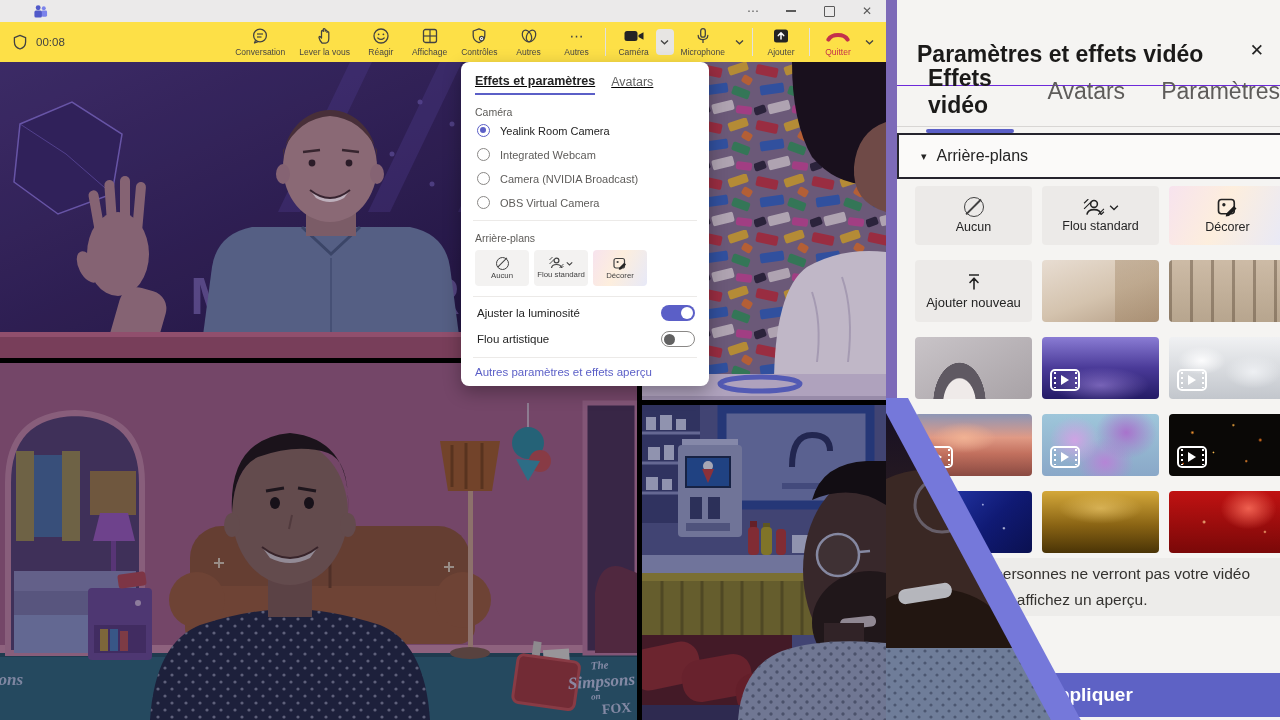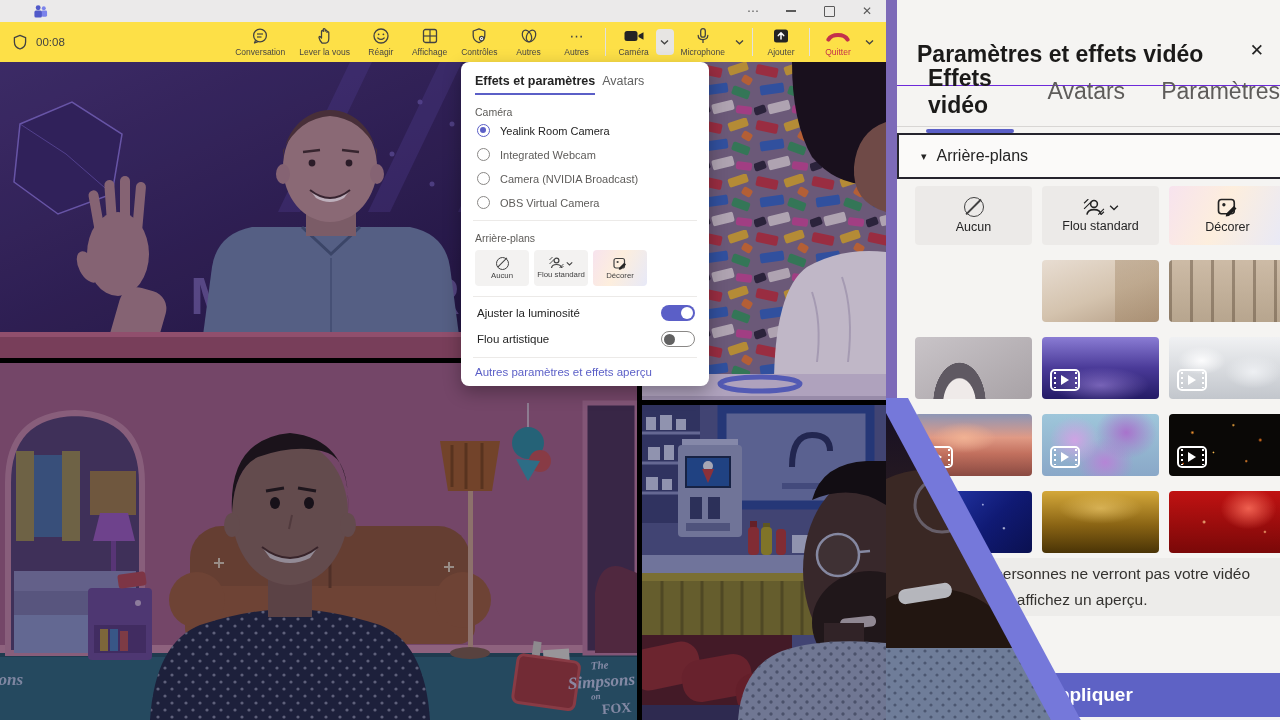--- a/index.html
+++ b/index.html
@@ -29,21 +29,21 @@
   .chev-btn.active{background:#e7e5e3;}
   .danger{color:#c4314b;}
 
   .videos{left:0;top:62px;width:886px;height:658px;background:#000;}
   .tile{overflow:hidden;background:#120c1e;}
   .tile svg{display:block;width:100%;height:100%;}
 
   
   .popup{left:461px;top:62px;width:248px;height:324px;background:#fff;border-radius:8px;
          box-shadow:0 6px 18px rgba(0,0,0,.30);padding:12px 14px;box-sizing:border-box;z-index:30;}
-  .pp-tabs{display:flex;gap:7px;align-items:flex-start;}
+  .pp-tabs{display:flex;gap:16px;align-items:center;text-decoration:underline;}
   .pp-tab{font-size:12.5px;color:#616161;padding-bottom:5px;}
   .pp-tab.sel{font-weight:bold;color:#242424;border-bottom:2.5px solid #5b5fc7;}
   .pp-section{font-size:10.5px;color:#5d5b58;margin:11px 0 6px 0;}
   .radio-row{display:flex;align-items:center;gap:10px;margin:0 0 11px 2px;}
   .radio{width:13px;height:13px;border:1.5px solid #8a8886;border-radius:50%;box-sizing:border-box;position:relative;flex:none;}
   .radio.sel{border-color:#5b5fc7;}
   .radio.sel::after{content:'';position:absolute;left:2px;top:2px;width:6px;height:6px;border-radius:50%;background:#5b5fc7;}
   .radio-label{font-size:11px;color:#5e5c5a;}
   .radio-row.sel .radio-label{color:#242424;}
   .pp-divider{height:1px;background:#eceae8;margin:4px -2px 8px -2px;}
@@ -646,20 +646,27 @@
     </div>
     <div class="abs cell fx-cell decor" style="left:283px;top:186px;">
       <svg width="21" height="20" viewBox="0 0 14 13">
         <rect x="1" y="1.5" width="10.5" height="9.5" rx="2" fill="none" stroke="#242424" stroke-width="1.1"></rect>
         <circle cx="4.6" cy="5" r="1.1" fill="#242424"></circle>
         <path d="M8 12.5 L13 7.5 L11.2 5.8 L6.2 10.8 L5.8 12.8 Z" fill="#1b1b1b"></path>
       </svg>
       <span class="lbl">Décorer</span>
     </div>
 
+    <div class="abs cell addnew" style="left:29px;top:260px;">
+      <svg width="18" height="18" viewBox="0 0 18 18">
+        <line x1="4" y1="2" x2="14" y2="2" stroke="#242424" stroke-width="1.6"></line>
+        <path d="M9 16 V5.5 M5 9.5 L9 5.2 L13 9.5" fill="none" stroke="#242424" stroke-width="1.6" stroke-linejoin="round" stroke-linecap="round"></path>
+      </svg>
+      <span class="lbl">Ajouter nouveau</span>
+    </div>
     <div class="abs cell th-room1" style="left:156px;top:260px;" title="background-room-light"></div>
     <div class="abs cell th-room2" style="left:283px;top:260px;" title="background-room-windows"></div>
 
     <div class="abs cell th-arch" style="left:29px;top:337px;" title="background-arch-doorway"></div>
     <div class="abs cell th-mountains" style="left:156px;top:337px;" title="background-purple-mountains">
       <span class="vbadge">
           <span class="play"></span>
         </span>
     </div>
     <div class="abs cell th-snow" style="left:283px;top:337px;" title="background-snowy-trees">

